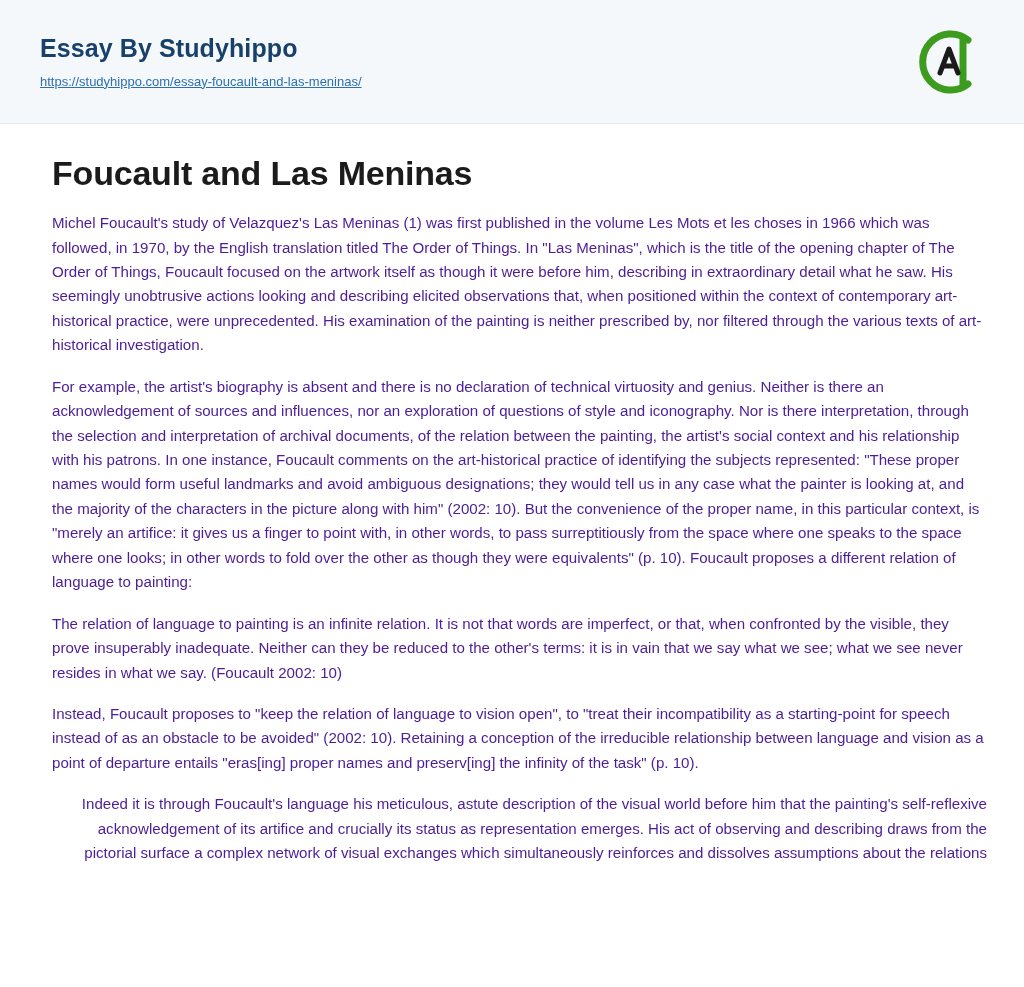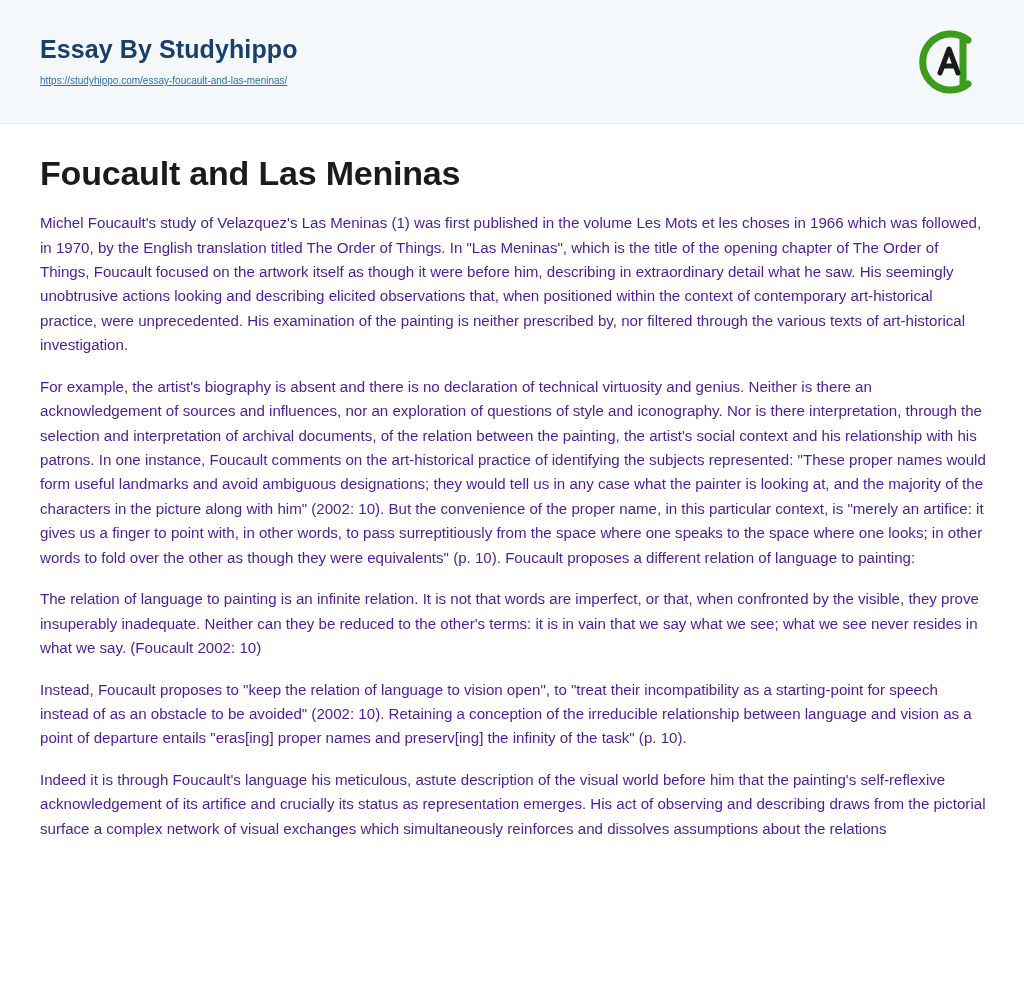--- a/index.html
+++ b/index.html
@@ -35,54 +35,55 @@
     gap: 14px;
   }
   .brand-title {
     font-size: 25px;
     font-weight: bold;
     color: #17406b;
     letter-spacing: 0.1px;
     line-height: 1;
   }
   .brand-url {
-    font-size: 10px;
+    font-size: 13px;
     color: #2e6fb0;
     line-height: 1;
   }
   .logo-wrap {
     width: 74px;
     height: 74px;
     position: relative;
     display: flex;
     align-items: center;
     justify-content: center;
   }
   .logo-wrap svg { display: block; }
 
   
   .content {
     padding: 30px 37px 0 40px;
+    margin-left: 12px;
   }
   .doc-title {
     font-size: 34px;
     font-weight: bold;
     color: #1b1b1b;
     margin: 0 0 18px 0;
     letter-spacing: -0.2px;
     line-height: 1.15;
   }
   .para {
     font-size: 15.1px;
     line-height: 1.62;
     color: #4c1d95;
     margin: 0 0 17px 0;
     text-align: left;
   }
-  .para:last-child { margin-bottom: 0; }
+  .para:last-child { margin-bottom: 0; text-align: right; }
 </style>
 </head>
 <body>
 
 <div class="page">
 
   <div class="header">
     <div class="brand-block">
       <div class="brand-title">Essay By Studyhippo</div>
       <a class="brand-url" href="#">https://studyhippo.com/essay-foucault-and-las-meninas/</a>

